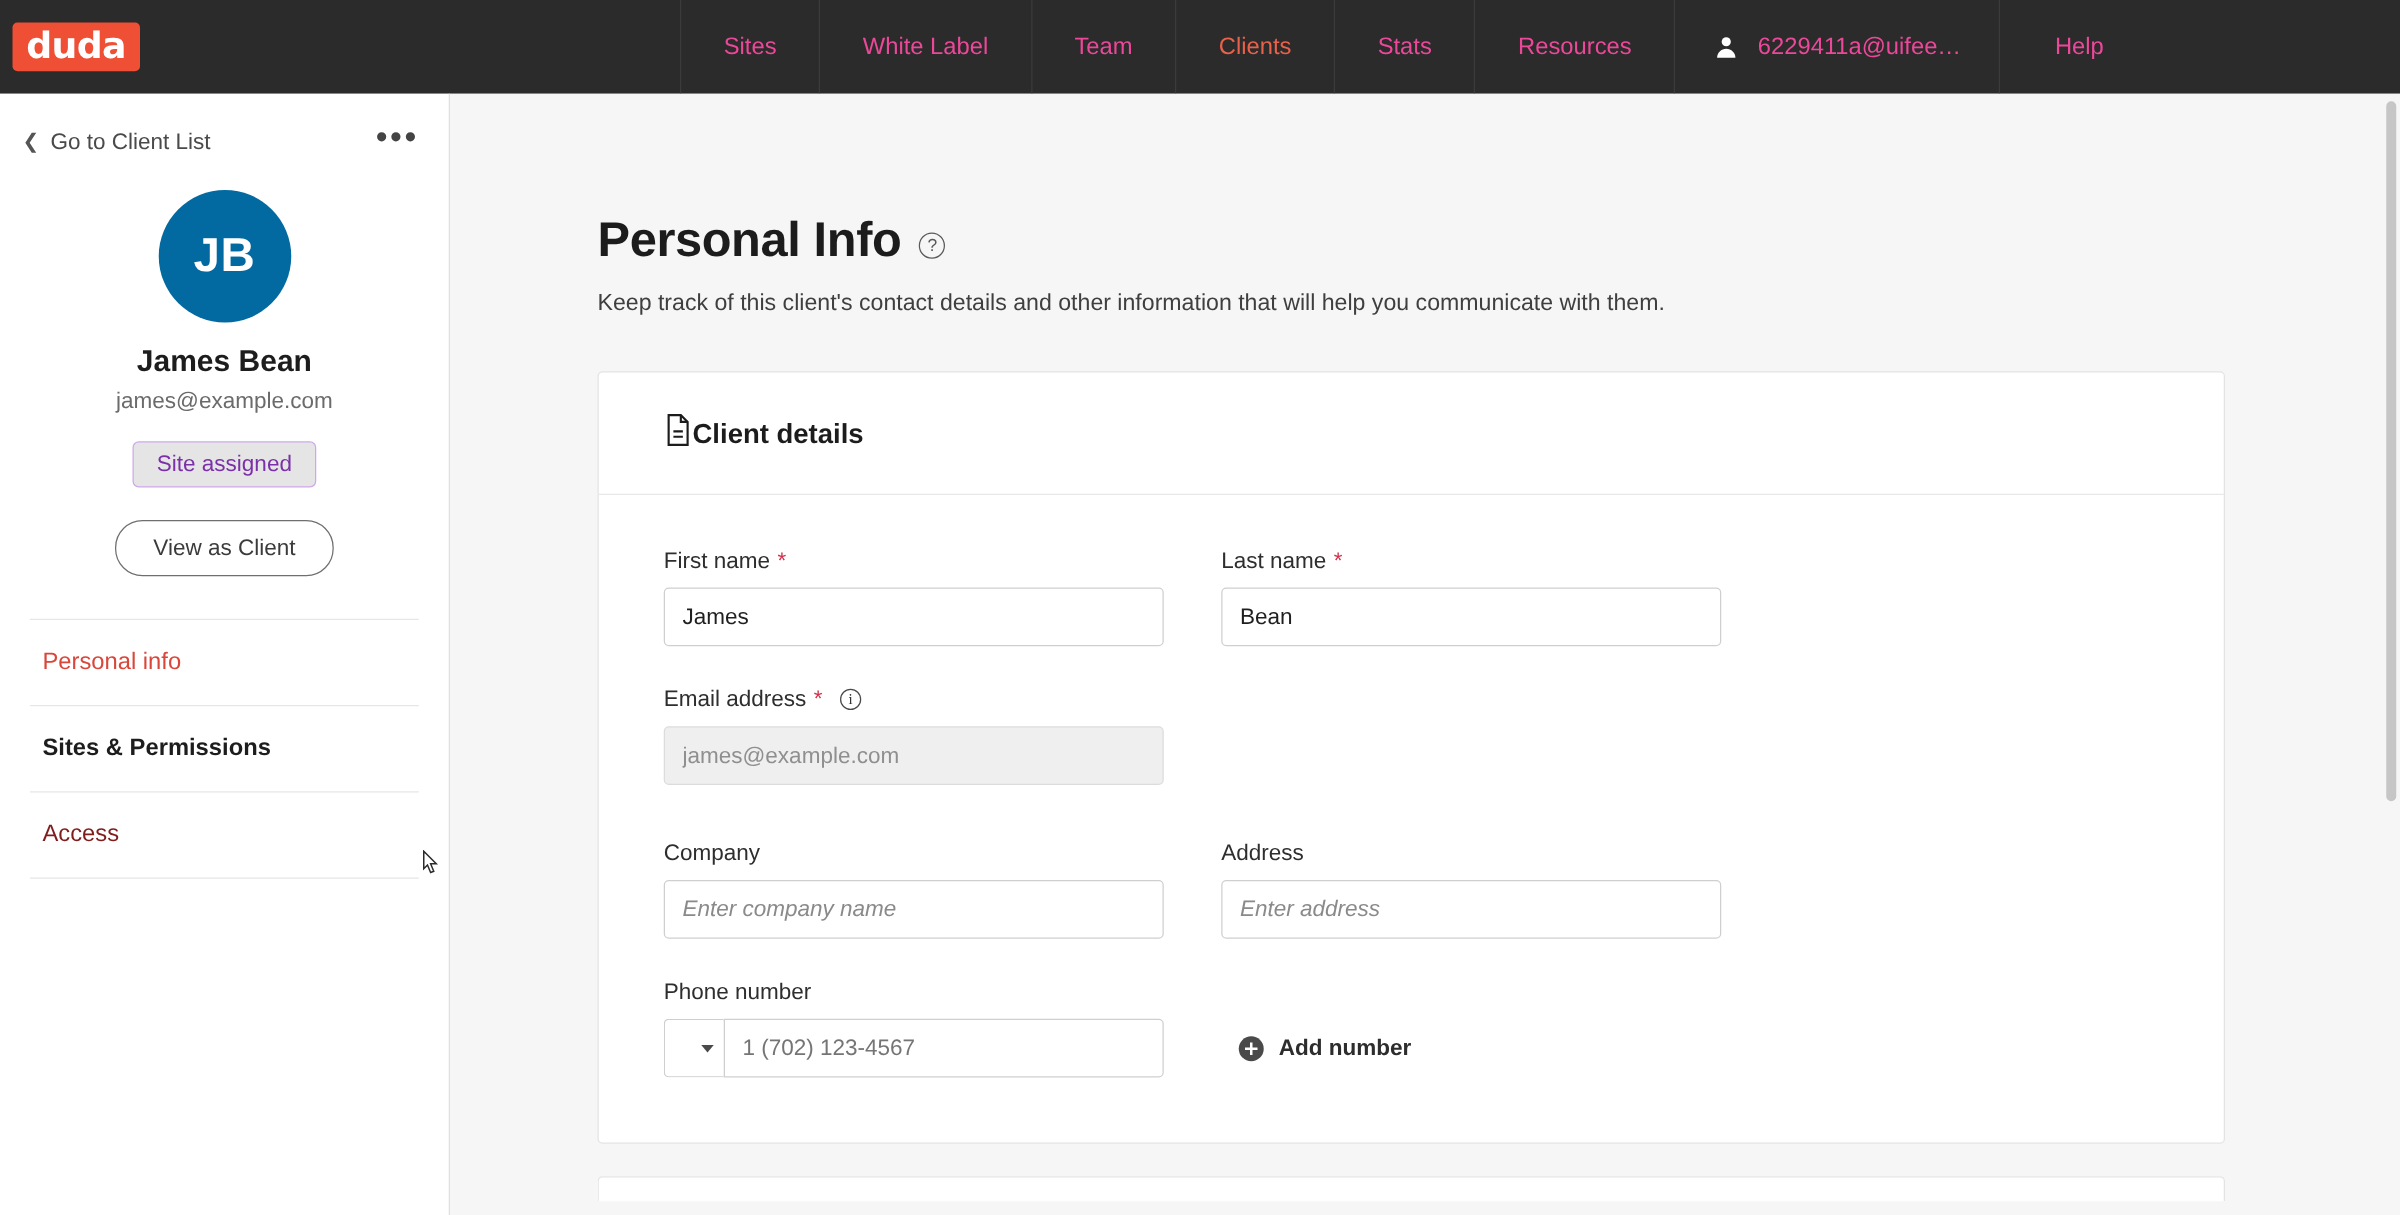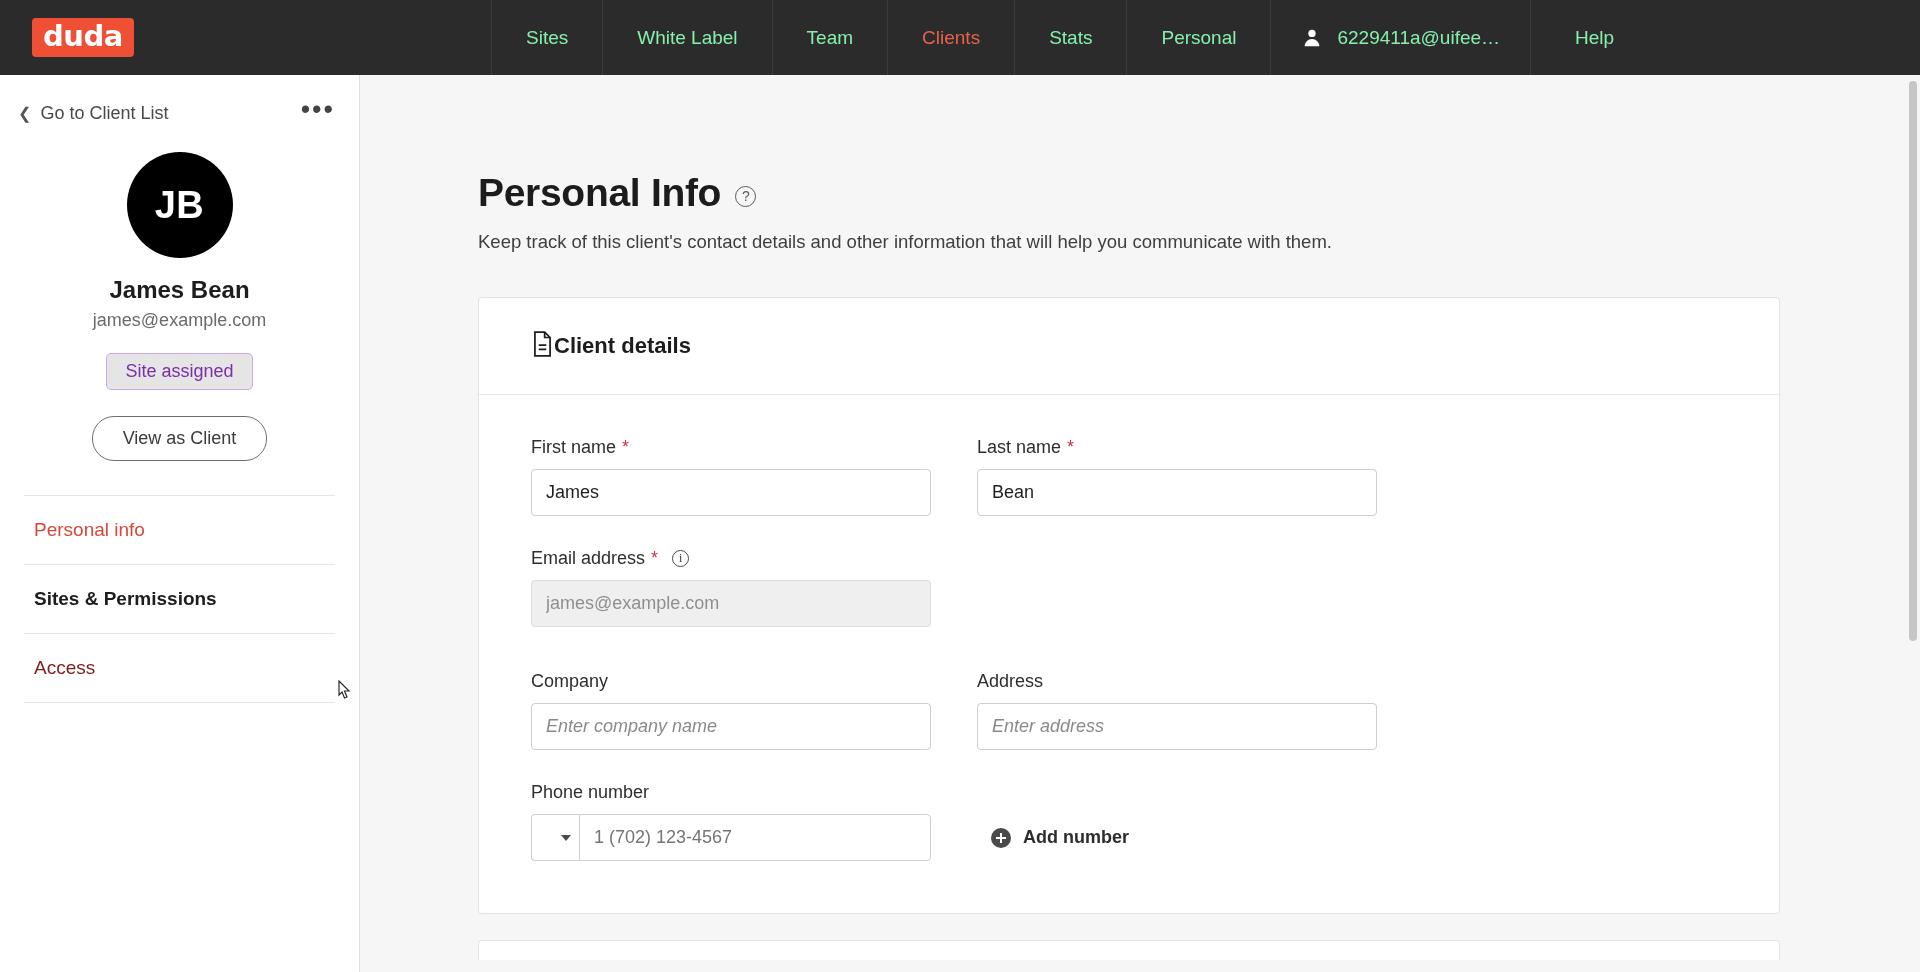--- a/index.html
+++ b/index.html
@@ -14,45 +14,45 @@
   
   .topnav {
     height: 75px;
     background: #2b2b2b;
     display: flex;
     align-items: stretch;
     color: #ffffff;
     position: relative;
   }
   .logo-zone {
-    width: 492px;
-    display: flex;
-    align-items: center;
-    padding-left: 32px;
+    width: 545px;
+    display: flex;
+    align-items: center;
+    padding-left: 10px;
     border-right: 1px solid #3b3b3b;
   }
   .logo {
     background: #ee4f35;
     color: #ffffff;
     font-size: 29px;
     font-weight: bold;
     letter-spacing: -0.5px;
     padding: 3px 11px 5px 11px;
     border-radius: 4px;
     line-height: 1.05;
     font-family: "DejaVu Sans", sans-serif;
   }
   .nav-items { display: flex; align-items: stretch; flex: 1; }
   .nav-item {
     display: flex;
     align-items: center;
     justify-content: center;
     padding: 0 34px;
     font-size: 19px;
-    color: #86efac;
+    color: #ec4899;
     border-right: 1px solid #3b3b3b;
     white-space: nowrap;
     cursor: pointer;
   }
   .nav-item.active { color: #e8614a; }
   .nav-item.user { gap: 14px; padding: 0 30px; }
   .nav-item.help { border-right: none; padding: 0 44px; }
   .user-icon svg { display: block; }
 
   
@@ -86,21 +86,21 @@
     font-size: 27px;
     letter-spacing: 2px;
     line-height: 10px;
     cursor: pointer;
     padding-bottom: 10px;
   }
   .profile { text-align: center; margin-top: 28px; }
   .avatar {
     width: 106px; height: 106px;
     border-radius: 50%;
-    background: #000000;
+    background: #0369a1;
     color: #ffffff;
     font-size: 38px;
     font-weight: bold;
     display: flex; align-items: center; justify-content: center;
     margin: 0 auto;
     letter-spacing: 0.5px;
   }
   .client-name {
     font-size: 24px;
     font-weight: bold;
@@ -324,21 +324,21 @@
 <div class="topnav">
   <div class="logo-zone">
     <div class="logo">duda</div>
   </div>
   <div class="nav-items">
     <div class="nav-item">Sites</div>
     <div class="nav-item">White Label</div>
     <div class="nav-item">Team</div>
     <div class="nav-item active">Clients</div>
     <div class="nav-item">Stats</div>
-    <div class="nav-item">Personal</div>
+    <div class="nav-item">Resources</div>
     <div class="nav-item user">
       <span class="user-icon">
         <svg width="22" height="22" viewBox="0 0 24 24" fill="#ffffff" aria-hidden="true">
           <circle cx="12" cy="7" r="4"></circle>
           <path d="M4 21c0-4.4 3.6-8 8-8s8 3.6 8 8z"></path>
         </svg>
       </span>
       <span>6229411a@uifee…</span>
     </div>
     <div class="nav-item help">Help</div>

